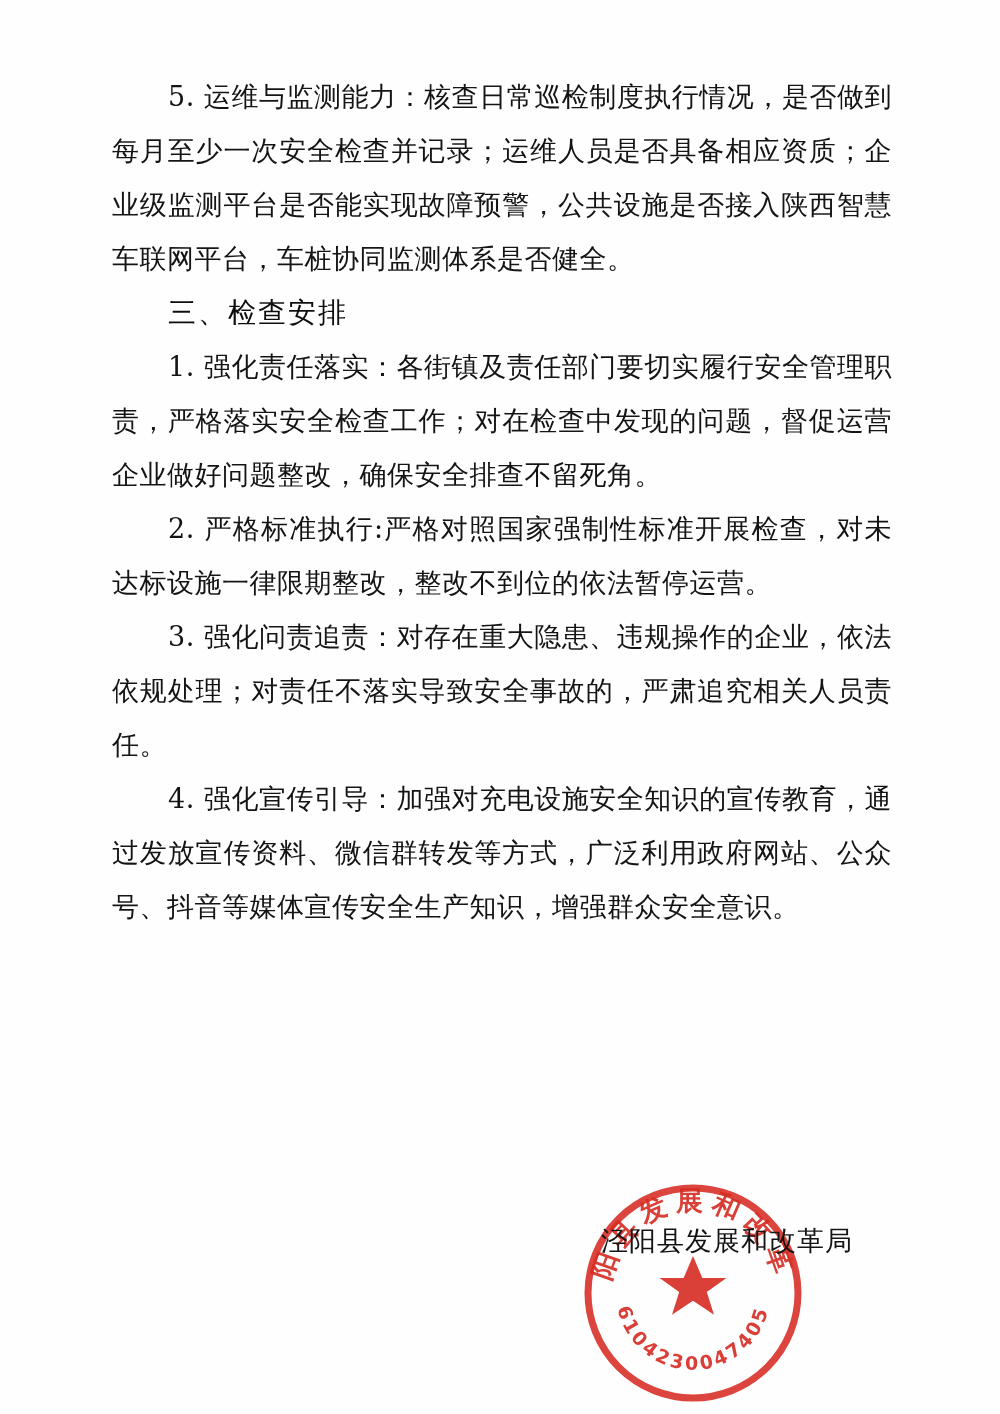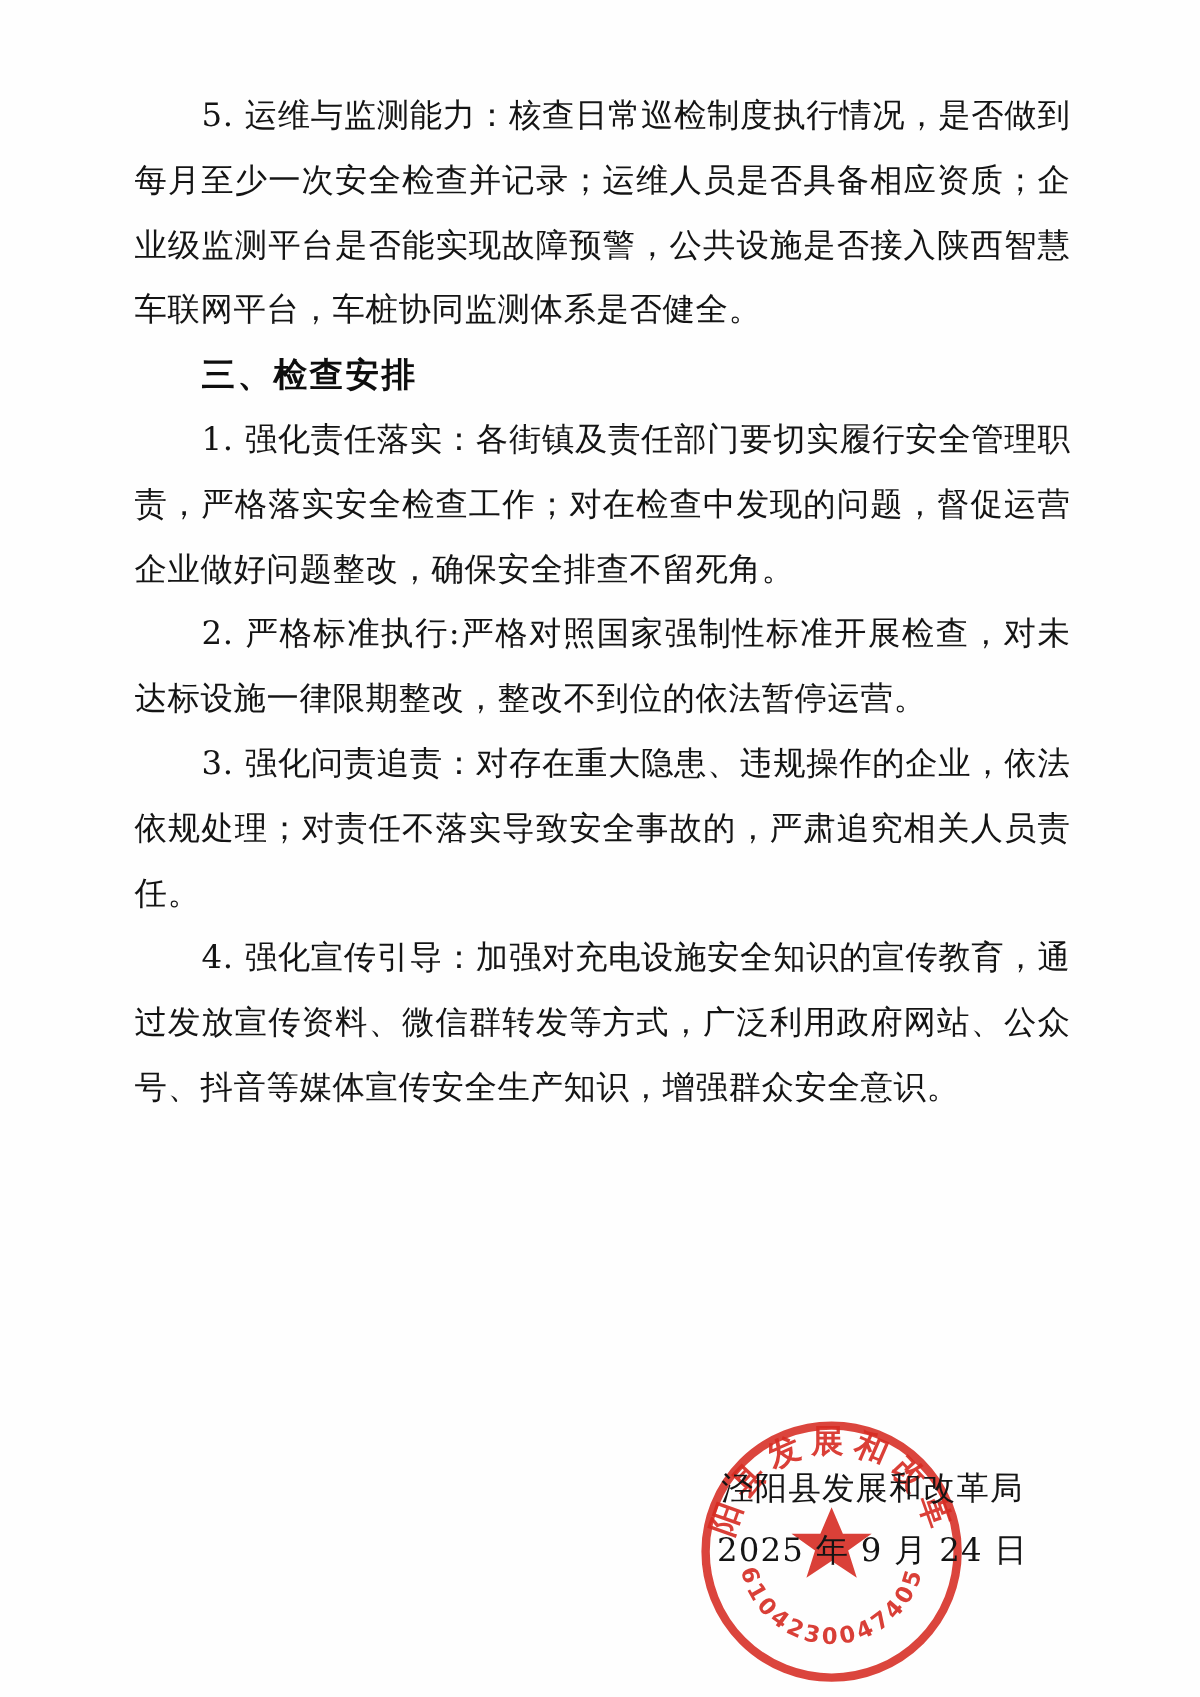--- a/index.html
+++ b/index.html
@@ -39,21 +39,21 @@
     text-justify: inter-character;
     margin: 0 0 0 0;
     text-indent: 56px;
     color: #141414;
     font-family: "DejaVu Serif", "Liberation Serif", serif;
   }
 
   .heading {
     font-size: 28px;
     line-height: 54px;
-    font-weight: bold;
+    font-weight: normal;
     text-indent: 56px;
     margin: 0;
     letter-spacing: 2px;
     color: #0e0e0e;
     font-family: "DejaVu Sans", "Liberation Sans", sans-serif;
   }
 
   .signature {
     position: absolute;
     right: 108px;
@@ -119,16 +119,15 @@
         <textPath href="#sealBottomArc" startOffset="50%" text-anchor="middle">6104230047405</textPath>
       </text>
       <g transform="translate(113,108)" opacity="0.9">
         <polygon fill="#d62b22" points="0,-32 9.4,-9.9 33.4,-9.9 13.8,4.0 21.0,26.8 0,12.8 -21.0,26.8 -13.8,4.0 -33.4,-9.9 -9.4,-9.9"></polygon>
       </g>
     </svg>
   </div>
 
   <div class="signature">
     <div class="line">泾阳县发展和改革局</div>
-    <div class="line">2025 年 9 月 24 日</div>
   </div>
 
 </div>
 
 </body></html>

